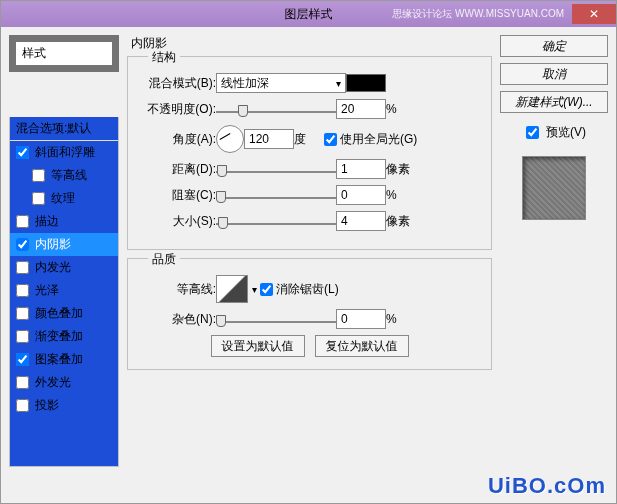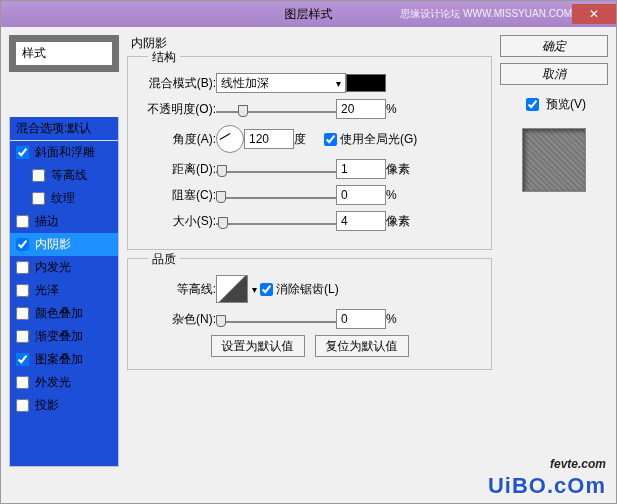--- a/index.html
+++ b/index.html
@@ -1,21 +1,21 @@
 <!DOCTYPE html>
 <html><head>
 <meta charset="utf-8">
 <style>
 * { box-sizing: border-box; font-family: "Microsoft YaHei", SimSun, sans-serif; font-size: 12px; }
 body { margin: 0; background: #fff; }
 .window { width: 617px; height: 504px; background: #f0f0f0; border: 1px solid #999; position: relative; }
 .titlebar { height: 26px; background: linear-gradient(#b896d6, #a883c9); display: flex; align-items: center; justify-content: center; position: relative; color: #000; }
 .titlebar-text { position: absolute; left: 50%; transform: translateX(-50%); }
 .titlebar-right { position: absolute; right: 0; top: 0; display: flex; align-items: center; height: 100%; }
-.watermark-top { color: rgba(255,255,255,0.85); font-size: 10px; }
+.watermark-top { color: rgba(255,255,255,0.85); font-size: 10px; margin-right: 8px; }
 .close-btn { width: 44px; height: 20px; background: #c75050; color: #fff; display: flex; align-items: center; justify-content: center; font-size: 12px; cursor: pointer; }
 .content { display: flex; padding: 8px; gap: 8px; height: calc(100% - 26px); }
 .left-panel { width: 110px; }
 .styles-label { padding: 3px 6px; border: 7px solid #737373; background: #fff; margin-bottom: 0; }
 .styles-list { border: 1px solid #c0c0c0; border-top: none; background: #1d4ed8; height: 350px; overflow: hidden; margin-top: 45px; }
 .style-item { padding: 3px 6px; display: flex; align-items: center; gap: 4px; cursor: pointer; }
 .style-item.selected { background: #1e90ff; color: #fff; }
 .style-item.indent { padding-left: 22px; }
 .style-item input[type=checkbox] { margin: 0 2px 0 0; }
 .blend-opt { padding: 3px 6px; border-bottom: 1px solid #e0e0e0; }
@@ -217,27 +217,25 @@
         <div class="btn-row">
           <div class="ps-btn">设置为默认值</div>
           <div class="ps-btn">复位为默认值</div>
         </div>
       </div>
     </div>
 
     <div class="right-panel">
       <div class="right-btn">确定</div>
       <div class="right-btn">取消</div>
+      <div class="right-btn">新建样式(W)...</div>
       <label class="preview-chk">
         <input type="checkbox" checked="" style="">
         <span>预览(V)</span>
       </label>
       <div class="preview-box"></div>
     </div>
   </div>
 
   <div class="watermarks">
-    <div class="wm1">
-      <span>fevte.com</span>
-    </div>
     <div class="wm2">UiBO.cOm</div>
   </div>
 </div>
 
 </body></html>

